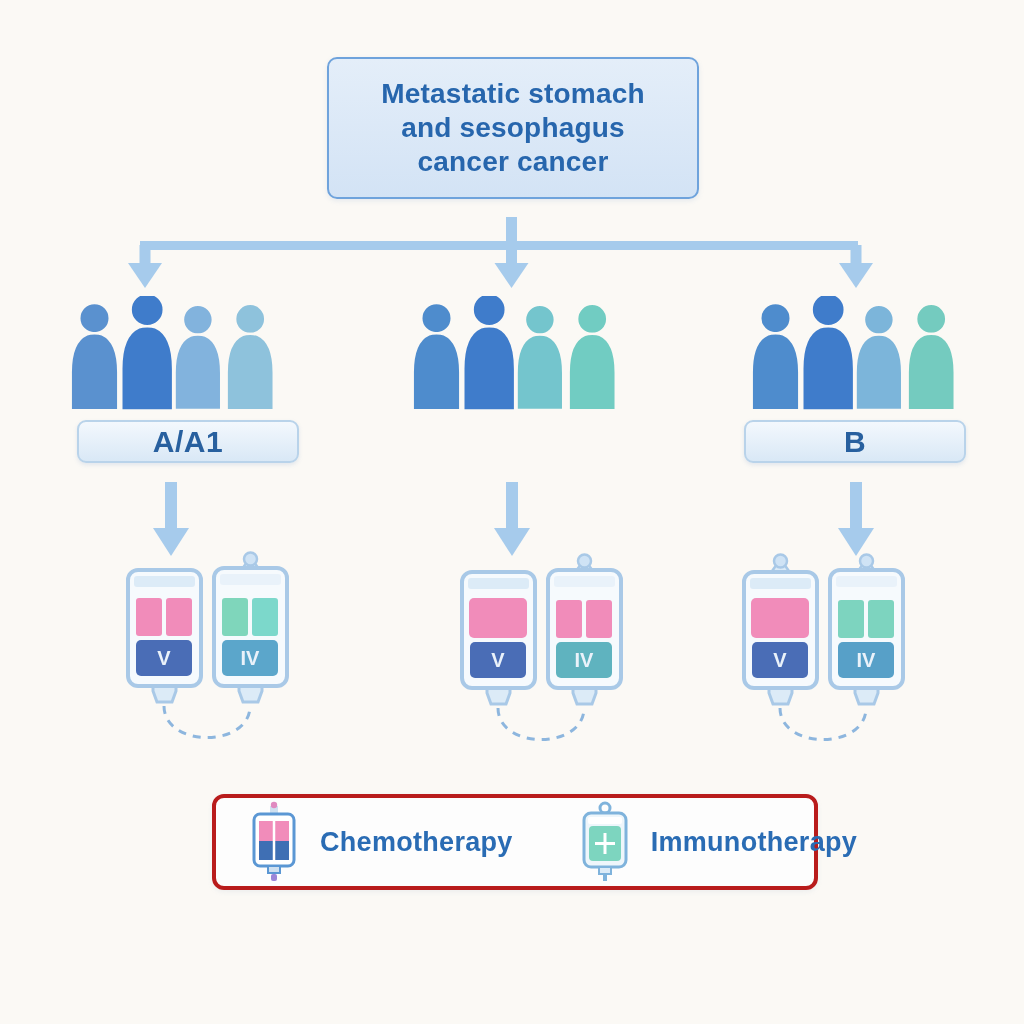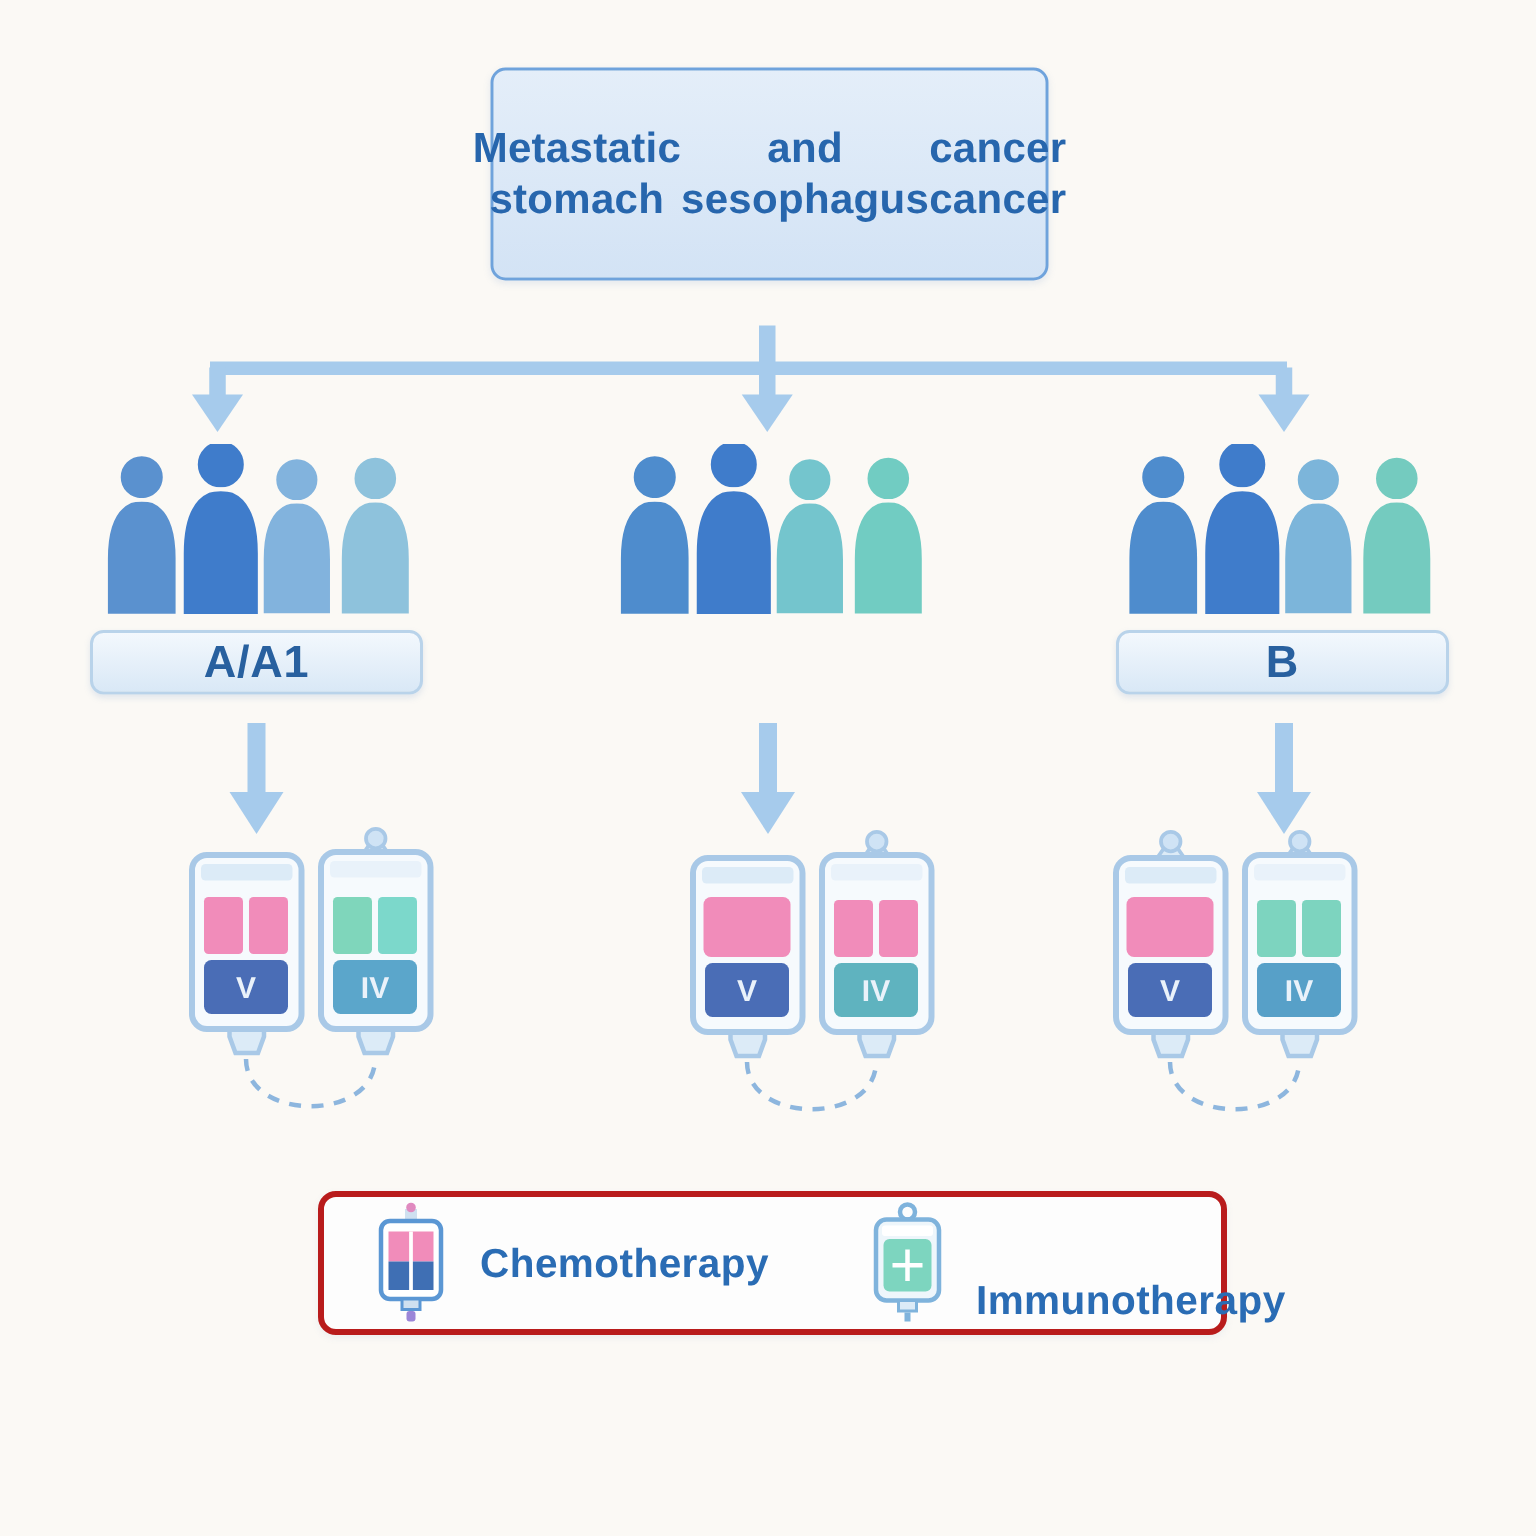--- a/index.html
+++ b/index.html
@@ -2,24 +2,24 @@
 <html><head>
 <meta charset="utf-8">
 <style>
   html,body{margin:0;padding:0;}
   body{font-family:"Liberation Sans", sans-serif;}
   .canvas{
     position:relative;width:1024px;height:1024px;
     background:#fbf9f5;overflow:hidden;
   }
   .title-box{
-    position:absolute;left:327px;top:45px;width:372px;height:142px;
+    position:absolute;left:327px;top:57px;width:372px;height:142px;
     background:linear-gradient(180deg,#e4eef9 0%,#d3e3f5 100%);
     border:2.5px solid #6fa3dc;border-radius:10px;
-    display:flex;flex-direction:row;align-items:center;justify-content:center;
+    display:flex;flex-direction:column;align-items:center;justify-content:center;
     box-shadow:0 2px 5px rgba(110,150,200,0.15);
     box-sizing:border-box;
   }
   .title-line{
     color:#2766ad;font-size:28px;font-weight:bold;line-height:34px;text-align:center;
     letter-spacing:0.2px;
   }
   .arm-label-box{
     position:absolute;width:222px;height:43px;top:420px;
     background:linear-gradient(180deg,#f3f8fd 0%,#d9e8f6 100%);
@@ -31,21 +31,21 @@
   .arm-label-text{color:#28609f;font-size:30px;font-weight:bold;letter-spacing:0.5px;}
   .abs{position:absolute;}
   .legend-box{
     position:absolute;left:212px;top:794px;width:606px;height:96px;
     background:#fdfdfd;border:4px solid #b91c1c;border-radius:12px;
     display:flex;align-items:center;box-sizing:border-box;
     box-shadow:0 2px 5px rgba(120,150,190,0.10);
   }
   .legend-item{display:flex;align-items:center;}
   .legend-item.first{margin-left:30px;}
-  .legend-item.second{margin-left:64px;align-items:flex-end;}
+  .legend-item.second{margin-left:64px;}
   .legend-label{color:#2a6cb4;font-size:27px;font-weight:bold;margin-left:18px;letter-spacing:0.3px;}
   .bag-text{font-size:20px;font-weight:bold;}
 </style>
 </head>
 <body>
 
 <div class="canvas">
 
   <svg width="0" height="0" style="position:absolute" aria-hidden="true">
     <defs>
@@ -83,21 +83,21 @@
         <use href="#person-shape"></use>
       </g>
     <g transform="translate(106,8) scale(0.93)" fill="#82b3dd">
         <use href="#person-shape"></use>
       </g>
     <g transform="translate(158,7) scale(0.94)" fill="#8ec2dc">
         <use href="#person-shape"></use>
       </g>
   </svg>
 
-  <div class="arm-label-box" style="left:60px">
+  <div class="arm-label-box" style="left:77px">
     <span class="arm-label-text">A/A1</span>
   </div>
 
   <svg class="abs" style="left:151px;top:482px" width="40" height="76">
     <g fill="#a6cbec">
       <rect x="14" y="0" width="12" height="48"></rect>
       <polygon points="2,46 38,46 20,74"></polygon>
     </g>
   </svg>
 

